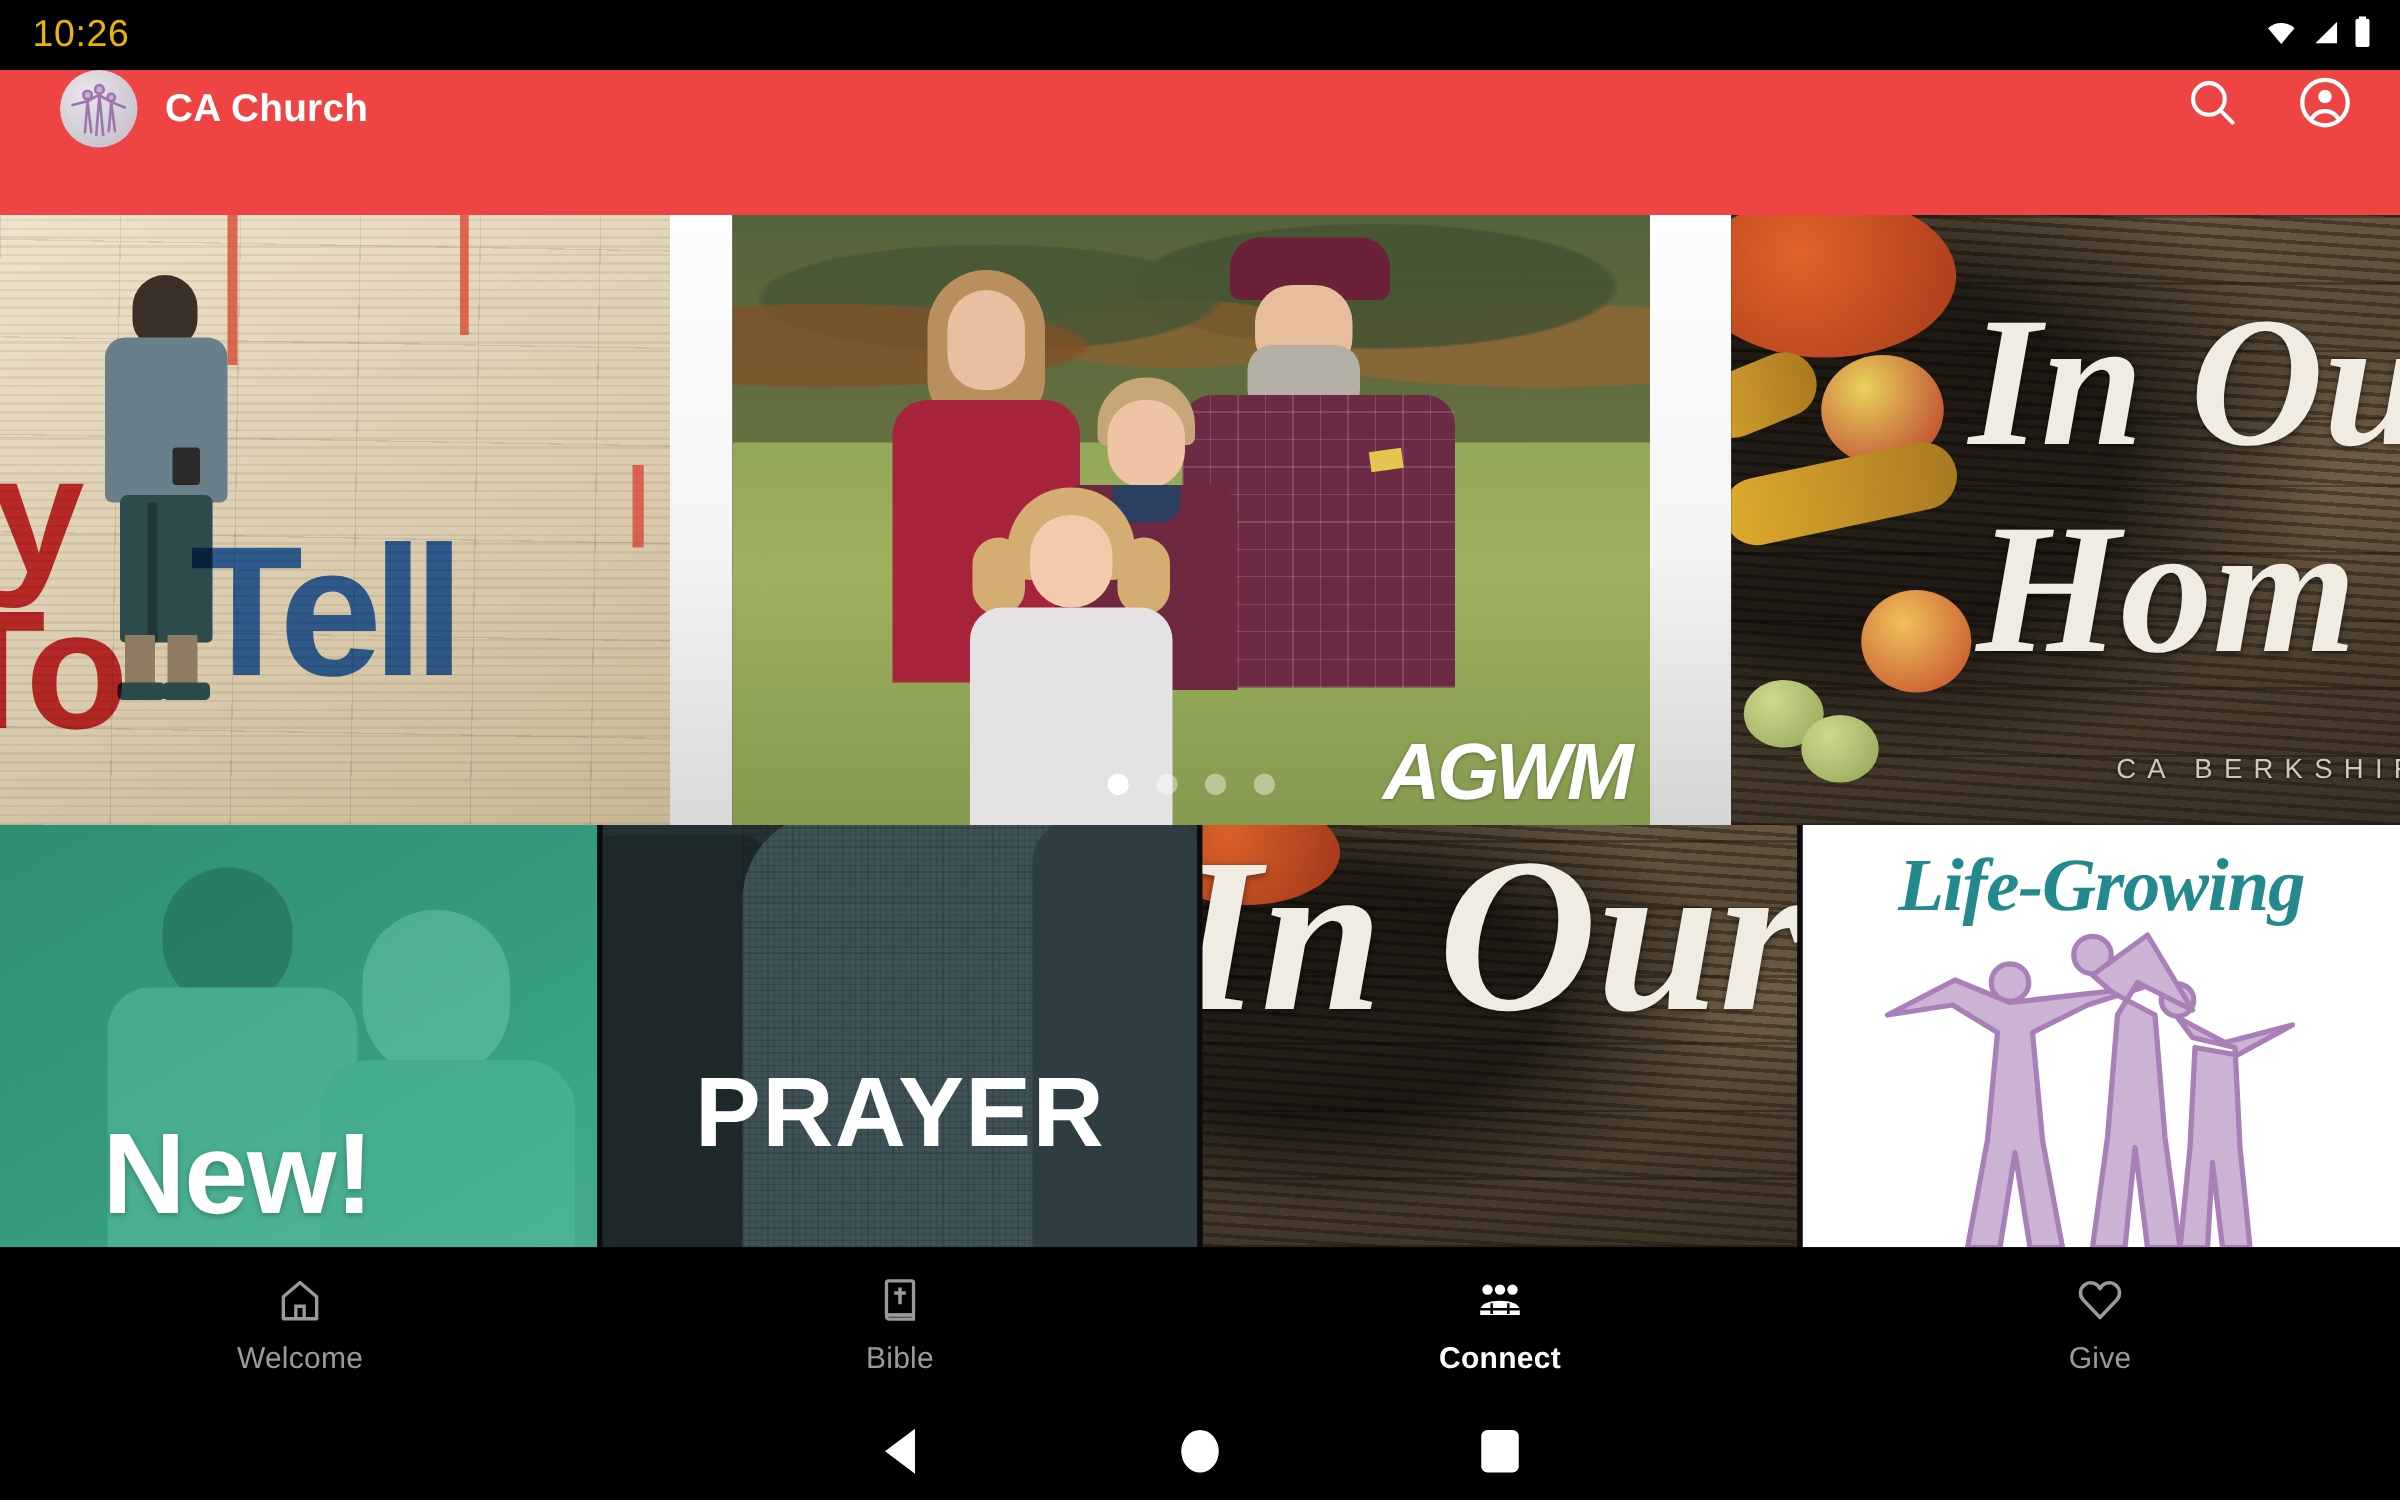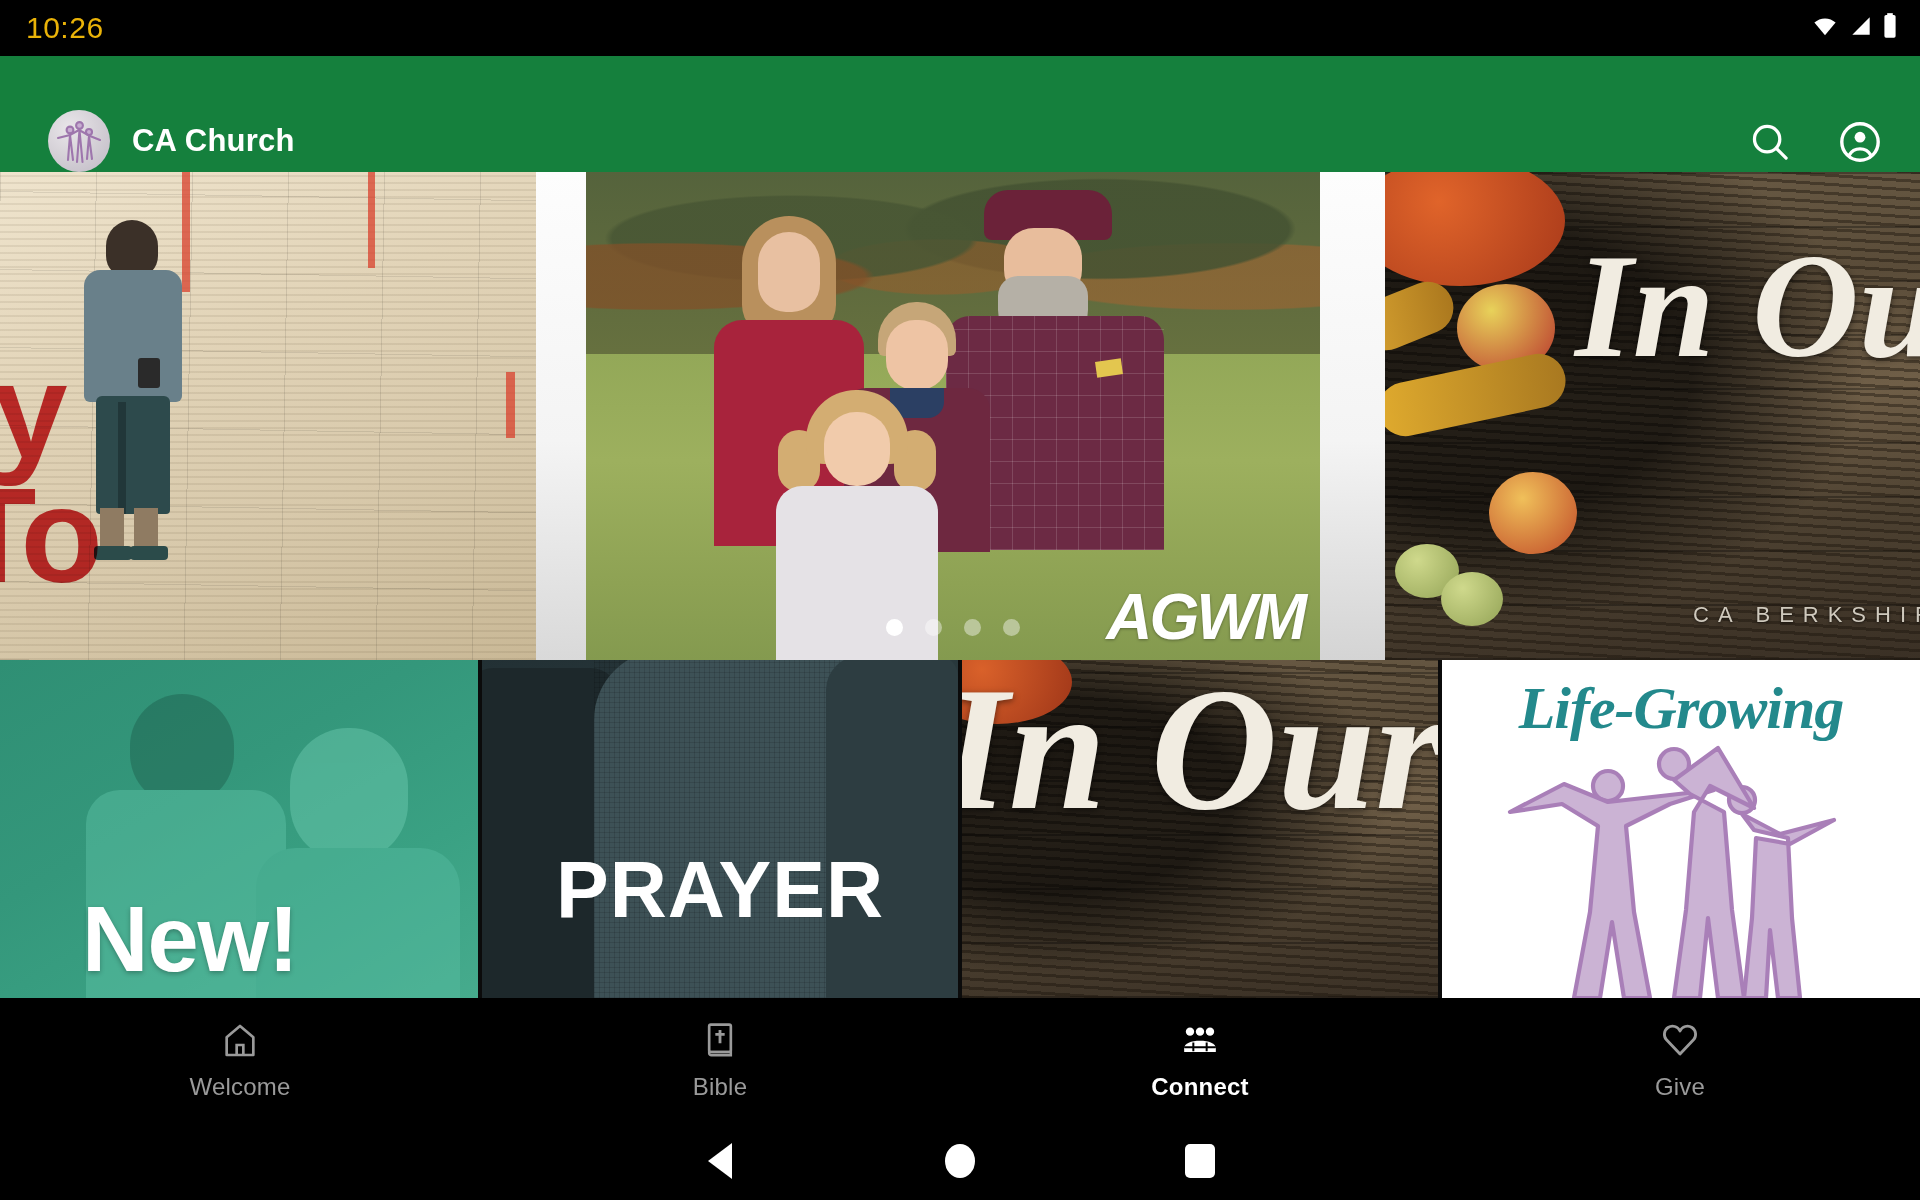--- a/index.html
+++ b/index.html
@@ -12,21 +12,21 @@
     background:#000; color:#eab308; display:flex; align-items:center;
     padding:0 22px 0 26px;
   }
   .status-time{ font-size:30px; font-weight:400; letter-spacing:.5px; line-height:1; }
   .status-spacer{ flex:1 1 auto; }
   .status-icons{ display:flex; align-items:center; gap:7px; }
 
   
   .appbar{
     position:absolute; left:0; top:56px; width:1920px; height:116px;
-    background:#15803d; display:flex; align-items:flex-end; padding:0 32px 0 48px;
+    background:#ef4444; display:flex; align-items:flex-start; padding:0 32px 0 48px;
   }
   .brand{ display:flex; align-items:center; gap:22px; }
   .brand-logo{
     width:62px; height:62px; border-radius:50%;
     background:radial-gradient(circle at 35% 30%, #e9e6ea 0%, #d6d2d8 45%, #bfb9c4 100%);
     position:relative; overflow:hidden; flex:0 0 auto;
   }
   .brand-logo svg{ position:absolute; left:0; top:0; }
   .brand-title{ color:#fff; font-size:31px; font-weight:700; letter-spacing:.2px; }
   .appbar-spacer{ flex:1 1 auto; }
@@ -319,20 +319,21 @@
           <div class="shin-l"></div>
           <div class="shin-r"></div>
         <div class="shoe-l"></div>
           <div class="shoe-r"></div>
           <div class="phone"></div>
       </div>
       <div class="story-red">
         <span>ry</span>
         <span class="l2">To</span>
       </div>
+      <div class="story-blue">Tell</div>
     </div>
 
     <div class="car-card car-gap-a"></div>
 
     <div class="car-card car-center">
       <div class="family-bg">
         <div class="trees"></div>
         <div class="grass"></div>
       </div>
       <div class="f-mom">
@@ -374,20 +375,21 @@
     <div class="car-card car-right">
       <div class="wood"></div>
       <div class="veg" style="left:-30px;top:-16px;width:210px;height:130px;background:radial-gradient(circle at 40% 35%,#e0642a,#a8391a);border-radius:50%;"></div>
       <div class="veg" style="left:72px;top:112px;width:98px;height:88px;background:radial-gradient(circle at 35% 30%,#e8d25a,#b8342c);"></div>
       <div class="veg" style="left:-26px;top:118px;width:96px;height:52px;background:linear-gradient(100deg,#d9a431,#a9761d);border-radius:26px;transform:rotate(-22deg);"></div>
       <div class="veg" style="left:-8px;top:196px;width:190px;height:54px;background:linear-gradient(95deg,#e0ab2e,#a87820);border-radius:28px;transform:rotate(-12deg);"></div>
       <div class="veg" style="left:104px;top:300px;width:88px;height:82px;background:radial-gradient(circle at 38% 32%,#f0c05a,#c04a28);"></div>
       <div class="veg" style="left:10px;top:372px;width:64px;height:54px;background:radial-gradient(circle at 35% 30%,#cfd98c,#93a356);"></div>
       <div class="veg" style="left:56px;top:400px;width:62px;height:54px;background:radial-gradient(circle at 35% 30%,#cfd98c,#93a356);"></div>
       <div class="script" style="left:190px;top:66px;font-size:148px;">In Ou</div>
+      <div class="script" style="left:196px;top:232px;font-size:148px;">Hom</div>
       <div class="berk" style="left:308px;top:430px;">CA BERKSHIRES</div>
     </div>
   </div>
 
   <div class="row2">
 
     <div class="r2-card r2-new">
       <div class="new-bg"></div>
       <div class="new-people">
         <div class="np-man">

